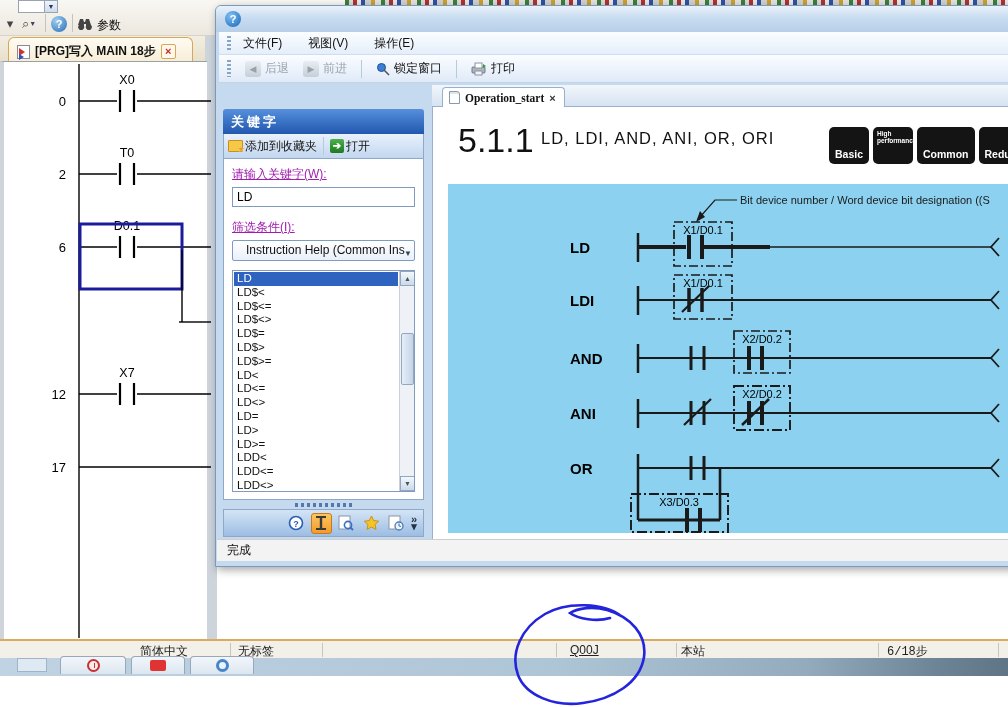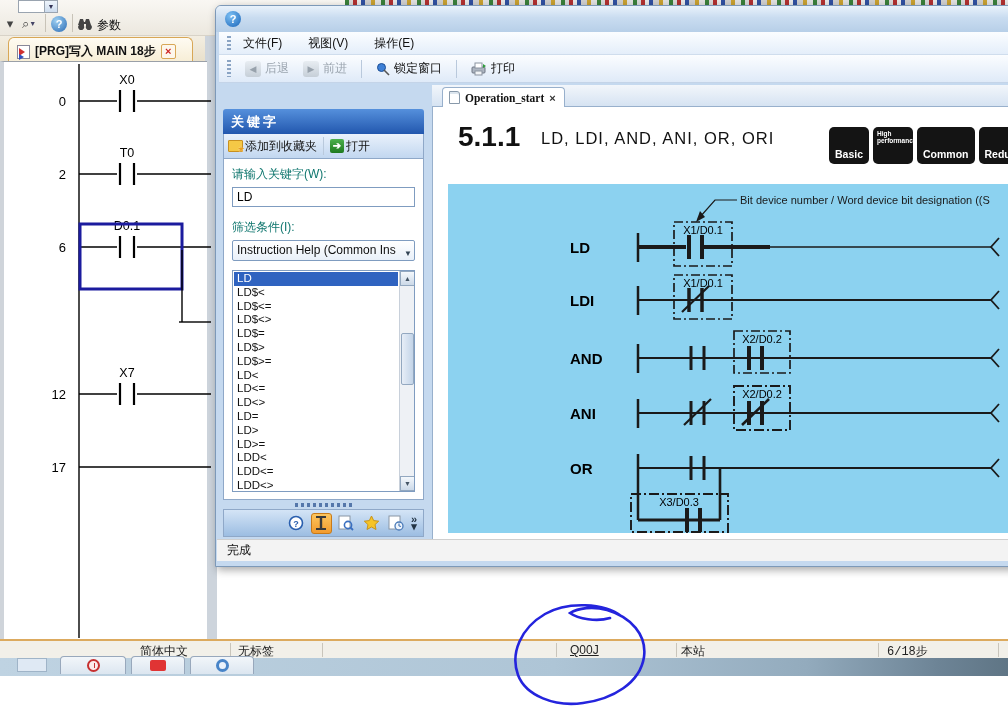--- a/index.html
+++ b/index.html
@@ -76,24 +76,24 @@
   .nav-hdr { position:absolute; left:0; top:26px; width:100%; height:25px;
     background:linear-gradient(#5590dc,#2257ae); border-radius:3px 3px 0 0;
     color:#fff; font-size:13px; font-weight:bold; line-height:25px; padding-left:8px; letter-spacing:3px; }
   .nav-tools { position:absolute; left:0; top:51px; width:100%; height:25px;
     background:linear-gradient(#e9f1fc,#c2d7f0); border:1px solid #8fa8c8; border-top:none;
     display:flex; align-items:center; gap:2px; padding-left:4px; font-size:12px; color:#111; }
   .fav-ico { width:15px; height:12px; background:#f5c846; border:1px solid #c89020; border-radius:1px; position:relative; }
   .fav-ico:before { content:"★"; position:absolute; right:-3px; bottom:-3px; font-size:9px; color:#e8a020; text-shadow:0 0 1px #fff; }
   .open-ico { width:14px; height:14px; background:linear-gradient(#4db04d,#1e7a1e); border-radius:2px; color:#fff; font-size:10px; font-weight:bold; text-align:center; line-height:14px; }
   .nav-body { position:absolute; left:0; top:76px; width:100%; height:341px; background:#fff; border:1px solid #8fa8c8; border-top:none; padding:7px 8px; }
-  .flabel { font-size:12px; color:#0f766e; margin-bottom:4px; }
+  .flabel { font-size:12px; color:#a21caf; margin-bottom:4px;text-decoration:underline; }
   .kw-input { width:100%; height:20px; border:1px solid #7f9cc0; font-size:12px; padding:1px 4px; font-family:"Liberation Sans",sans-serif; }
   .selbox { position:relative; width:100%; height:21px; border:1px solid #7f9cc0; border-radius:2px;
-    background:linear-gradient(#ffffff,#e9f0f9); font-size:12px; color:#111; line-height:19px; padding-left:4px; white-space:nowrap; overflow:hidden; }
+    background:linear-gradient(#ffffff,#e9f0f9); font-size:12px; color:#111; line-height:19px; padding-left:13px; white-space:nowrap; overflow:hidden; }
   .selbox .da { position:absolute; right:2px; top:3px; font-size:8px; color:#345; }
   .lst { position:relative; margin-top:9px; width:100%; height:222px; border:1px solid #7f9cc0; background:#fff; overflow:hidden; }
   .lst-items { position:absolute; left:1px; top:1px; right:16px; bottom:1px; overflow:hidden; }
   .li { height:13.8px; font-size:11.5px; line-height:13.5px; padding-left:3px; color:#111; white-space:nowrap; }
   .li.sel { background:#2f63c0; color:#fff; }
   .sbar { position:absolute; right:0; top:0; width:15px; height:100%; background:#eef1f5; border-left:1px solid #c8d0da; }
   .sbtn { position:absolute; left:0; width:15px; height:15px; background:linear-gradient(#f4f8fc,#ccd9e8); border:1px solid #93a8c0; font-size:7px; color:#456; text-align:center; line-height:13px; }
   .sthumb { position:absolute; left:1px; top:62px; width:13px; height:52px; background:linear-gradient(90deg,#e7eef7,#c3d4e8); border:1px solid #93a8c0; border-radius:2px; }
   .splitter { position:absolute; left:0; top:417px; width:100%; height:9px; display:flex; align-items:center; justify-content:center; }
   .splitter .dots { width:58px; height:4px; background:repeating-linear-gradient(90deg,#5577aa 0 3px,transparent 3px 6px); }
@@ -108,21 +108,21 @@
   .content { position:absolute; left:213px; top:0; width:592px; height:457px; }
   .ctabrow { position:absolute; left:0; top:2px; width:100%; height:22px;
     background:linear-gradient(#f2f6fb,#d6e3f2); border-bottom:1px solid #98b0cc; }
   .ctab { position:absolute; left:10px; top:2px; height:20px; padding:0 8px 0 6px;
     background:#fff; border:1px solid #98b0cc; border-bottom:none; border-radius:4px 4px 0 0;
     display:flex; align-items:center; gap:5px; }
   .ctab .lbl { font-size:11.5px; font-weight:bold; color:#111;font-family:Liberation Serif, serif; }
   .ctab .x { font-size:11px; color:#333; font-weight:bold; }
   .pg-ico { width:11px; height:13px; background:#fff; border:1px solid #8899aa; border-radius:0 3px 0 0; box-shadow:inset 0 2px 0 #dde6ee; }
   .cbody { position:absolute; left:0; top:24px; width:100%; height:433px; background:#fff; border-left:1px solid #98b0cc; }
-  .h-num { position:absolute; left:25px; top:14px; font-size:28px; font-weight:bold; color:#111; font-family:"Liberation Sans",sans-serif; }
+  .h-num { position:absolute; left:25px; top:14px; font-size:34px; font-weight:normal; color:#111; font-family:"Liberation Sans",sans-serif; }
   .h-title { position:absolute; left:108px; top:22px; font-size:16.5px; font-weight:normal; color:#111; letter-spacing:1px; }
   .badges { position:absolute; left:396px; top:20px; display:flex; gap:4px; }
   .badge { background:#141414; color:#fff; border-radius:5px; font-weight:bold; font-size:10.5px; padding:21px 6px 4px; white-space:nowrap; }
   .badge.hp { font-size:6.5px; line-height:1.15; padding:3px 4px; width:40px; white-space:normal; }
   .bluebox { position:absolute; left:15px; top:77px; width:575px; height:349px; background:#8cd2f0; }
 
   .hw-status { position:absolute; left:1px; bottom:5px; width:798px; height:22px; background:#f3f3f3; border-top:1px solid #cfcfcf; font-size:12px; color:#111; line-height:21px; padding-left:10px; }
 
   
   svg { display:block; }

